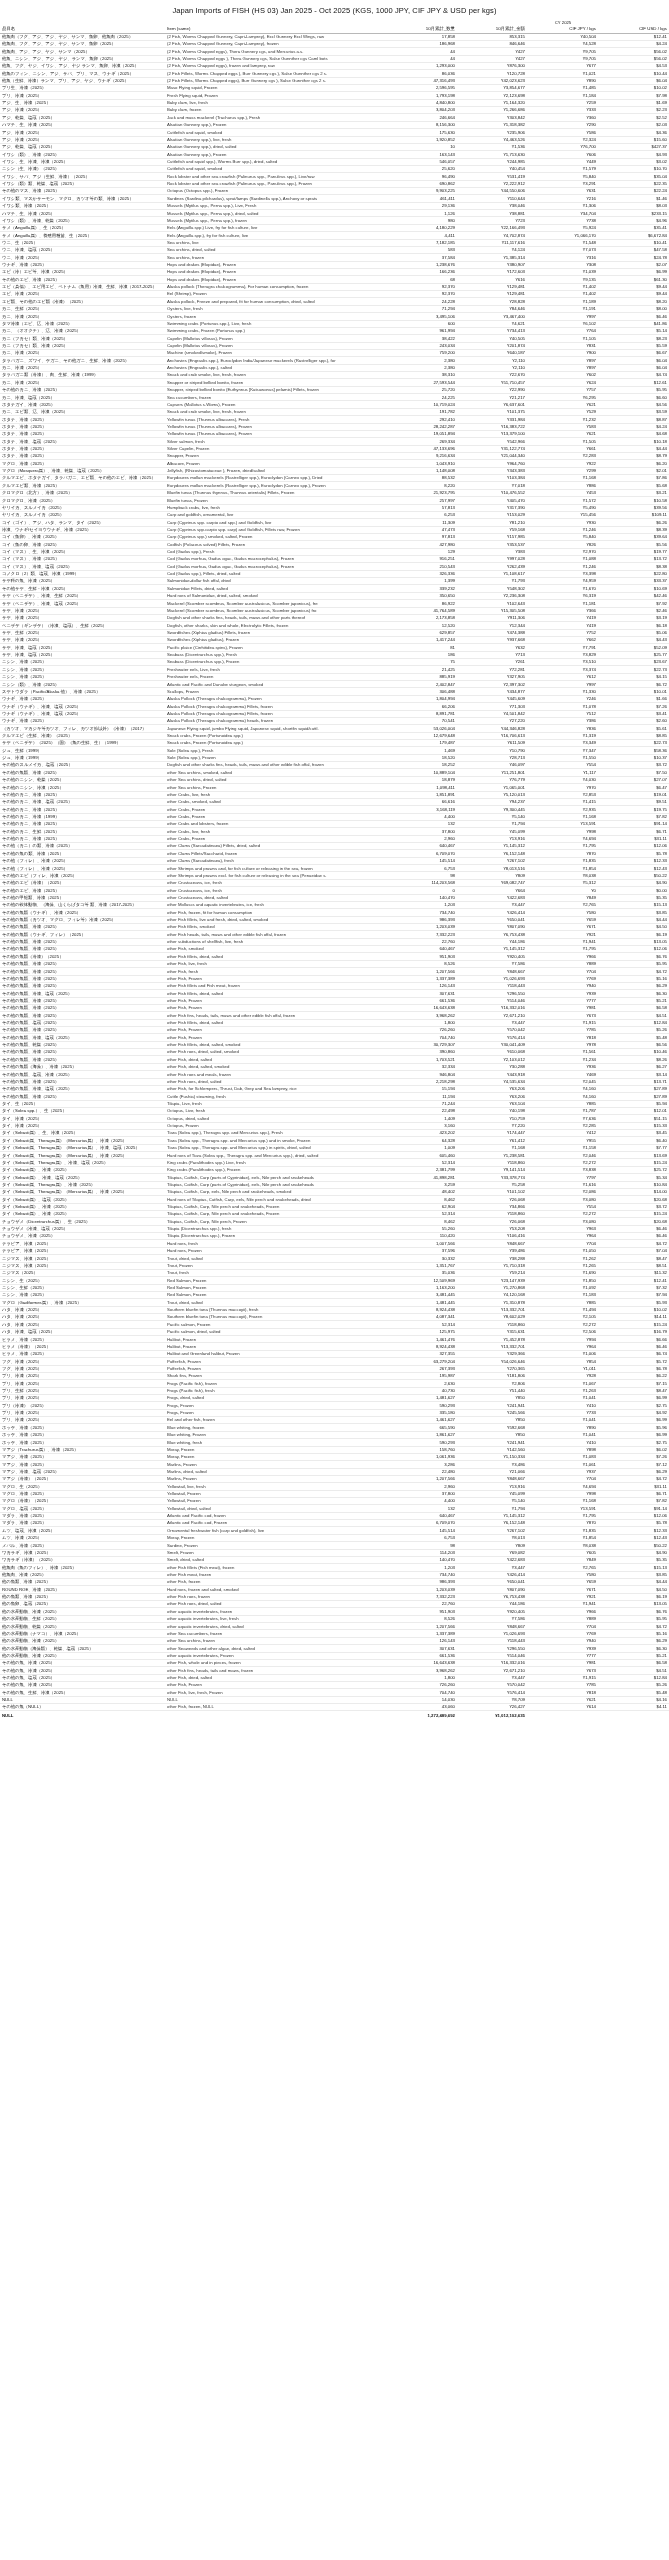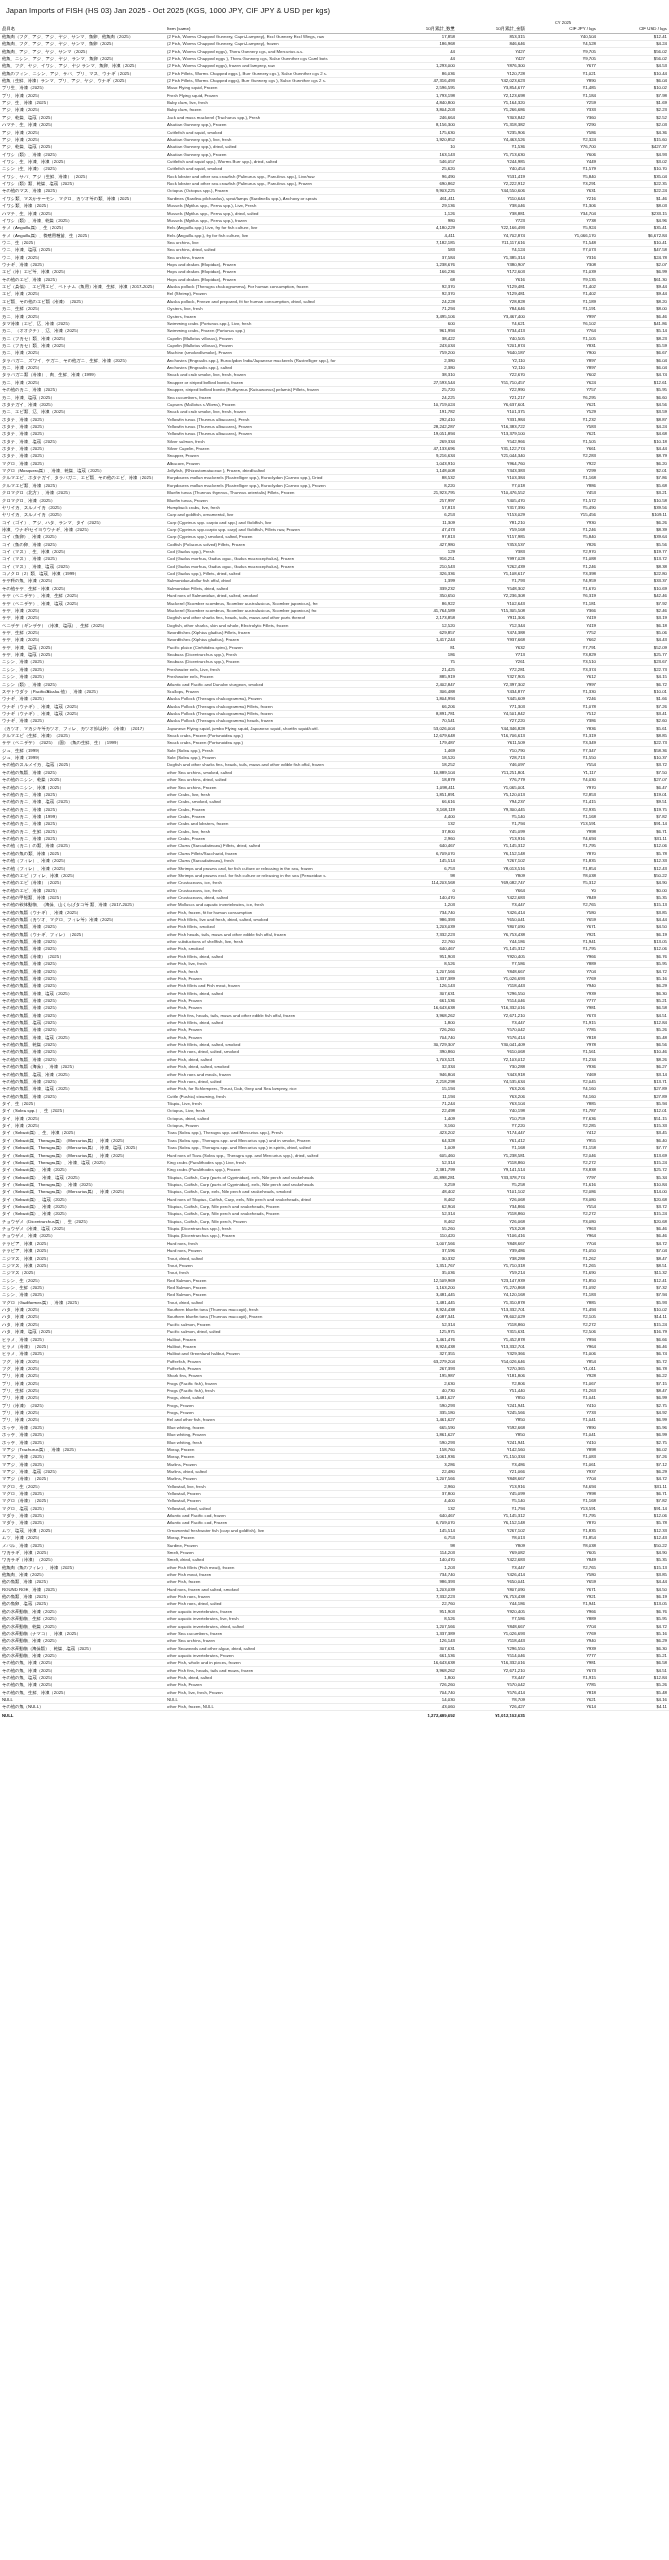--- a/index.html
+++ b/index.html
@@ -7,20 +7,21 @@
     font-family:"Liberation Sans", sans-serif;
     width:669px;
     color:#111;
   }
   #page{width:669px;position:relative;}
   .title{
     font-size:7.5px;
     padding:6px 6px 5px 6px;
     color:#111;
     letter-spacing:0.1px;
+    text-align:center;
   }
   table{
     border-collapse:collapse;
     width:669px;
     table-layout:fixed;
   }
   col.c0{width:165px;}
   col.c1{width:222px;}
   col.c2{width:70px;}
   col.c3{width:70px;}

